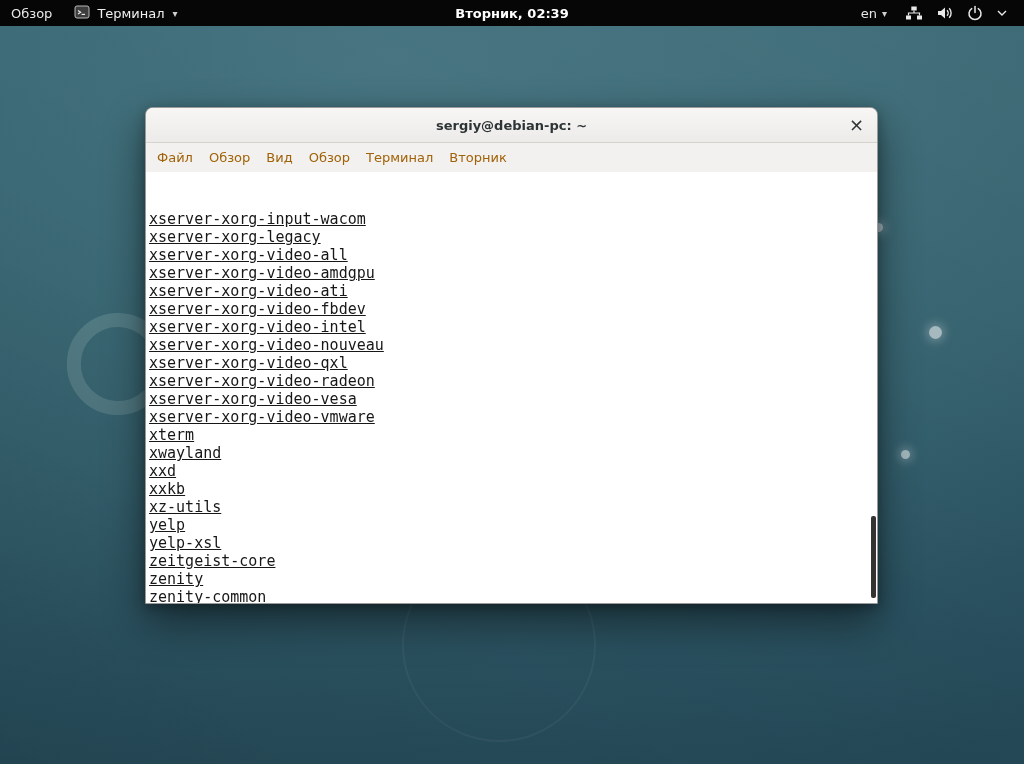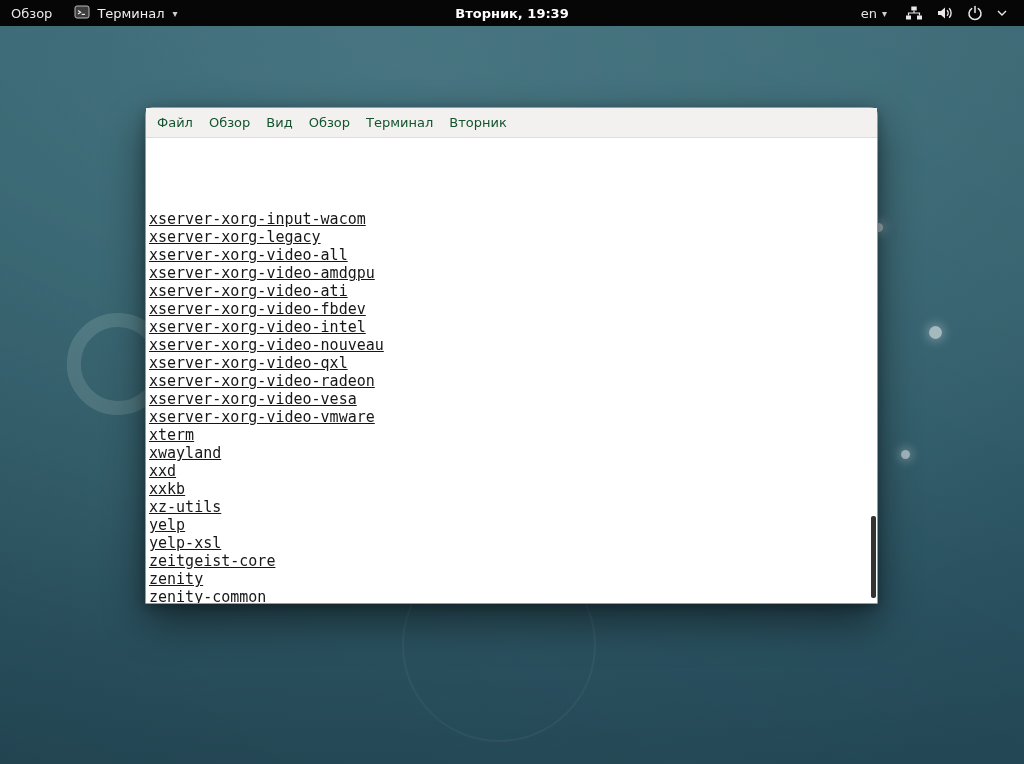--- a/index.html
+++ b/index.html
@@ -79,21 +79,21 @@
     position: absolute; right: 13px; top: 50%; transform: translateY(-52%);
     font-size: 18px; font-weight: normal; color: #2e3436;
     line-height: 1; cursor: default;
   }
   .menubar {
     height: 29px;
     background: #f2f1ef;
     border-bottom: 1px solid #e0ddd9;
     display: flex; align-items: center;
     padding-left: 3px;
-    font-size: 13px; color: #14532d;
+    font-size: 13px; color: #a16207;
   }
   .menu-item { padding: 5px 8px; }
   .terminal {
     position: absolute; left: 0; right: 0; top: 64px; bottom: 0;
     background: #ffffff;
     font-family: "DejaVu Sans Mono", "Liberation Mono", monospace;
     font-size: 15px; line-height: 18px;
     color: #171717;
     padding: 2px 0 0 3px;
     overflow: hidden;
@@ -132,21 +132,21 @@
         <rect x="1" y="2" width="14" height="12" rx="2" fill="#3d3d3d" stroke="#b9b9b9" stroke-width="1"></rect>
         <path d="M4 6.5l2.6 1.8L4 10" stroke="#e8e8e8" stroke-width="1.2" fill="none"></path>
         <line x1="7.6" y1="10.4" x2="11" y2="10.4" stroke="#e8e8e8" stroke-width="1.2"></line>
       </svg>
     </span>
     <span>Терминал</span>
     <span class="caret">▾</span>
   </div>
 
   <div class="tb-clock">
-    <span>Вторник, 19:39</span>
+    <span>Вторник, 02:39</span>
   </div>
 
   <div class="tb-right">
     <div class="tb-kbd">
       <span>en</span>
       <span class="caret">▾</span>
     </div>
     <div class="tb-sys">
       <span class="icn">
         <svg width="18" height="16" viewBox="0 0 18 16">
@@ -176,20 +176,24 @@
       <span class="icn">
         <svg width="12" height="8" viewBox="0 0 12 8">
           <path d="M2 2l4 4 4-4" stroke="#e8e8e8" stroke-width="1.4" fill="none"></path>
         </svg>
       </span>
     </div>
   </div>
 </div>
 
 <div class="window">
+  <div class="titlebar">
+    <span>sergiy@debian-pc: ~</span>
+    <span class="close-btn">×</span>
+  </div>
   <div class="menubar">
     <span class="menu-item">Файл</span>
     <span class="menu-item">Обзор</span>
     <span class="menu-item">Вид</span>
     <span class="menu-item">Обзор</span>
     <span class="menu-item">Терминал</span>
     <span class="menu-item">Вторник</span>
   </div>
   <div class="terminal">
     <div><div class="term-line">xserver-xorg-input-wacom</div><div class="term-line">xserver-xorg-legacy</div><div class="term-line">xserver-xorg-video-all</div><div class="term-line">xserver-xorg-video-amdgpu</div><div class="term-line">xserver-xorg-video-ati</div><div class="term-line">xserver-xorg-video-fbdev</div><div class="term-line">xserver-xorg-video-intel</div><div class="term-line">xserver-xorg-video-nouveau</div><div class="term-line">xserver-xorg-video-qxl</div><div class="term-line">xserver-xorg-video-radeon</div><div class="term-line">xserver-xorg-video-vesa</div><div class="term-line">xserver-xorg-video-vmware</div><div class="term-line">xterm</div><div class="term-line">xwayland</div><div class="term-line">xxd</div><div class="term-line">xxkb</div><div class="term-line">xz-utils</div><div class="term-line">yelp</div><div class="term-line">yelp-xsl</div><div class="term-line">zeitgeist-core</div><div class="term-line">zenity</div><div class="term-line">zenity-common</div></div>

